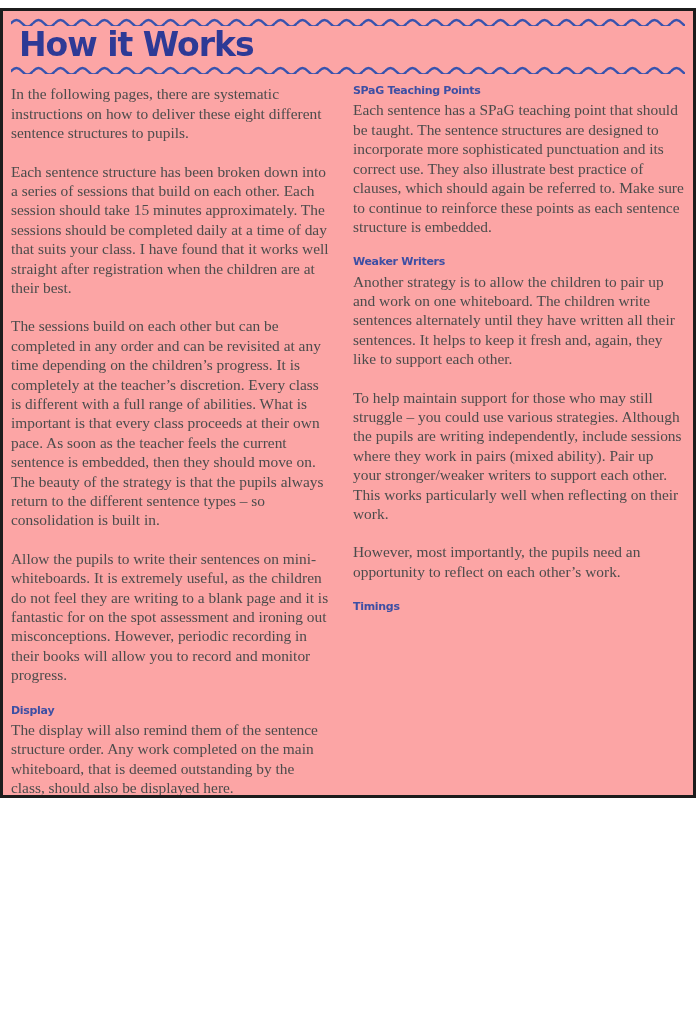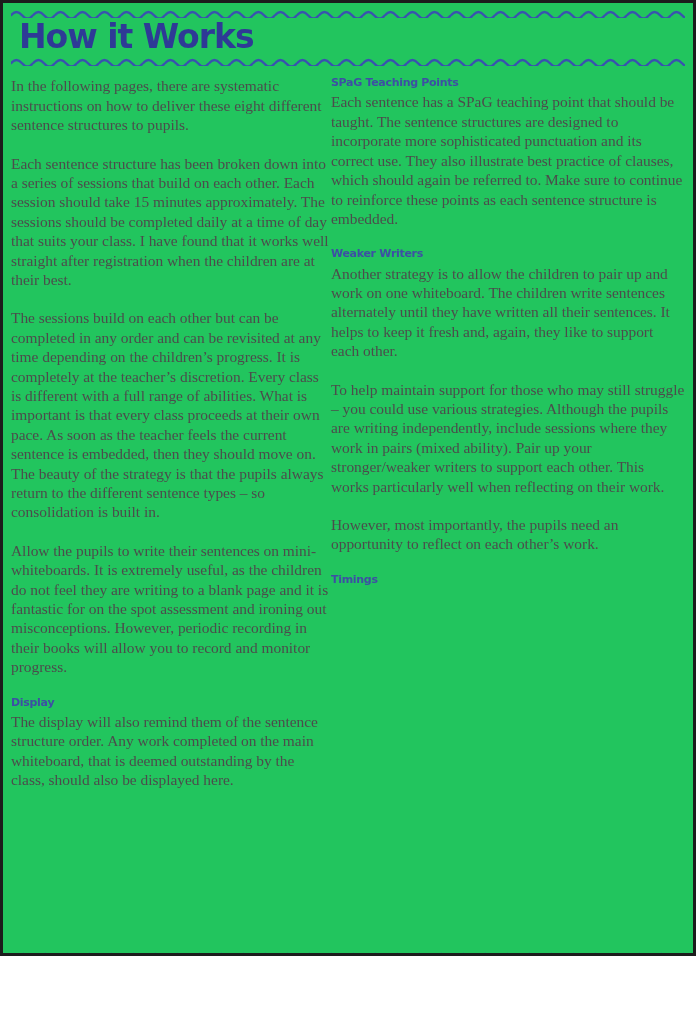--- a/index.html
+++ b/index.html
@@ -3,46 +3,48 @@
 <meta charset="utf-8">
 <style>
   html, body {
     margin: 0;
     padding: 0;
     background: #ffffff;
   }
   .page {
     position: relative;
     width: 696px;
-    height: 956px;
+    height: 790px;
     box-sizing: border-box;
-    background: #22c55e;
+    background: #fca5a5;
     border: 3px solid #1c1c1c;
     overflow: hidden;
     font-family: "Liberation Serif", serif;
+    margin-top: 8px;
   }
   .wave-svg {
     display: block;
     width: 100%;
     height: 10px;
   }
   .header {
     padding: 5px 8px 0 8px;
   }
   .page-title {
     font-family: "DejaVu Sans", sans-serif;
     font-weight: bold;
     font-size: 33px;
     letter-spacing: -1px;
     color: #2e3a96;
     margin: 1px 0 1px 8px;
     line-height: 1.1;
   }
   .main {
     display: flex;
+    gap: 22px;
     padding: 10px 6px 0 6px;
     margin: 0 2px;
   }
   .col {
     box-sizing: border-box;
   }
   .col-left { flex: 0 0 320px; }
   .col-right { flex: 1 1 auto; }
   .col p {
     margin: 0 0 19px 0;

